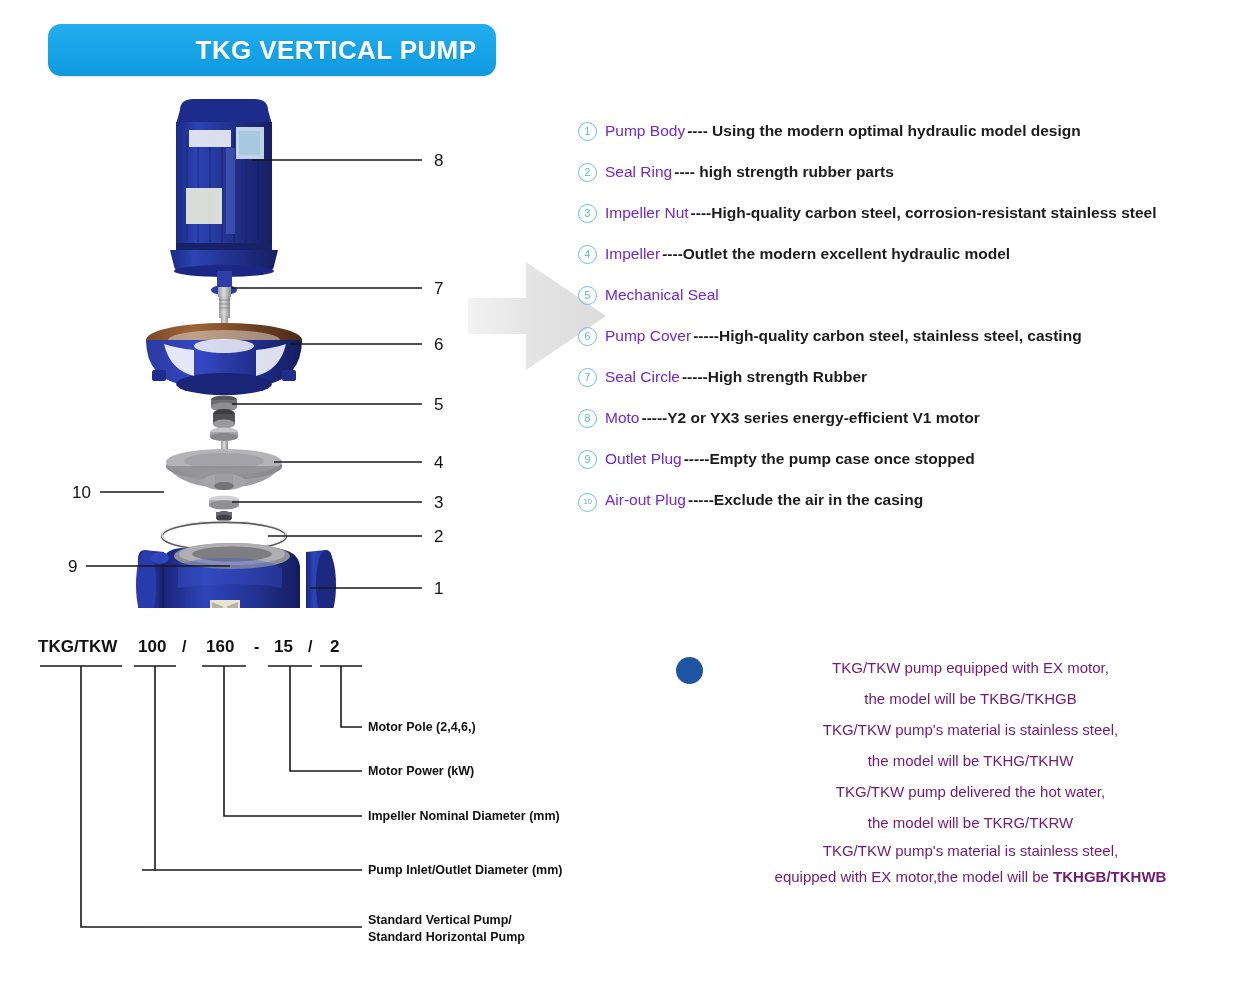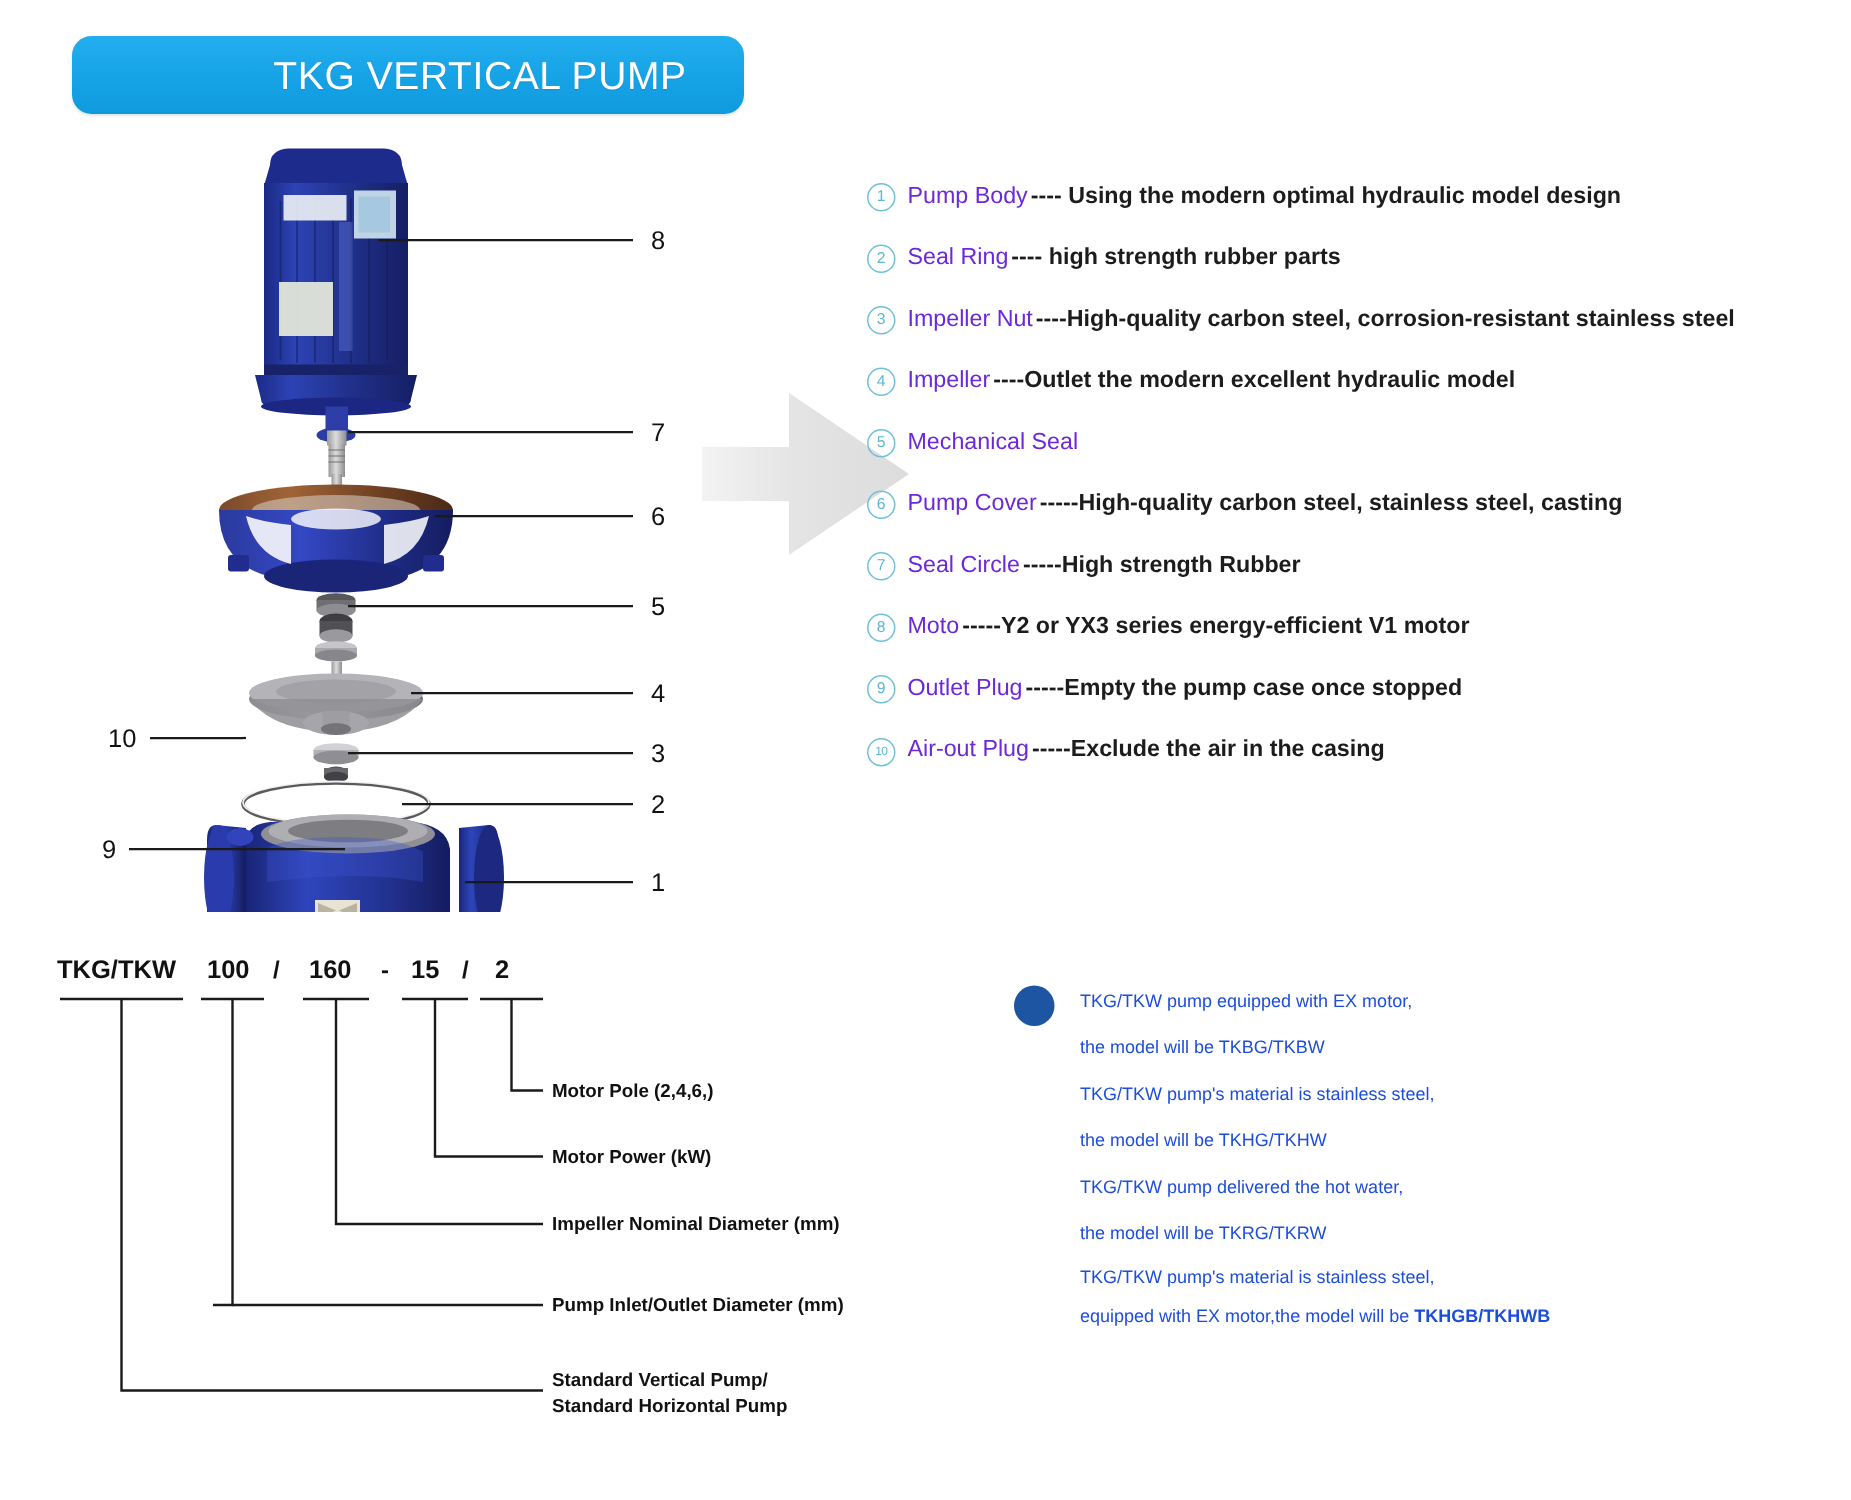--- a/index.html
+++ b/index.html
@@ -12,23 +12,23 @@
   .abs{position:absolute;}
 
   
   #title-banner{
     left:48px;top:24px;width:448px;height:52px;
     border-radius:13px;
     background:linear-gradient(180deg,#22aeee 0%,#16a3e6 55%,#0f9ade 100%);
     box-shadow:0 1px 2px rgba(0,0,0,.12);
   }
   #title-text{
-    position:absolute;left:0;top:0;width:100%;height:100%;
+    position:absolute;left:16px;top:0;width:100%;height:100%;
     display:flex;align-items:center;justify-content:center;
-    color:#ffffff;font-size:26px;font-weight:normal;
+    color:#ffffff;font-size:26px;font-weight:bold;
     letter-spacing:.4px;
     text-shadow:0 1px 1px rgba(0,0,0,.10);
     padding-left:48px;
   }
 
   
   #exploded{left:60px;top:88px;width:440px;height:520px;}
   #exploded svg{display:block;}
 
   
@@ -68,22 +68,22 @@
 
   
   #notes{left:676px;top:652px;width:545px;}
   #notes-dot{
     position:absolute;left:0;top:5px;
     width:27px;height:27px;border-radius:50%;
     background:#1d55a2;
   }
   #notes-lines{margin-left:44px;}
   .note-line{
-    font-size:12px;color:#1d4ed8;
-    line-height:31px;white-space:nowrap;
+    font-size:15px;color:#701a75;
+    line-height:31px;white-space:nowrap;text-align:center;
   }
   .note-line.tight{line-height:26px;}
   .note-line b{font-weight:bold;}
 </style>
 </head>
 <body>
 
 <div class="abs" id="title-banner">
   <div id="title-text">TKG VERTICAL PUMP</div>
 </div>
@@ -388,21 +388,21 @@
   <text class="callout-txt" x="344" y="246">Pump Inlet/Outlet Diameter (mm)</text>
   <text class="callout-txt" x="344" y="296">Standard Vertical Pump/</text>
   <text class="callout-txt" x="344" y="313">Standard  Horizontal Pump</text>
 </svg>
 </div>
 
 <div class="abs" id="notes">
   <div id="notes-dot"></div>
   <div id="notes-lines">
     <div class="note-line">TKG/TKW pump equipped with EX motor,</div>
-    <div class="note-line">the model will be TKBG/TKBW</div>
+    <div class="note-line">the model will be TKBG/TKHGB</div>
     <div class="note-line">TKG/TKW pump's material is stainless steel,</div>
     <div class="note-line">the model will be TKHG/TKHW</div>
     <div class="note-line">TKG/TKW pump delivered the hot water,</div>
     <div class="note-line">the model will be TKRG/TKRW</div>
     <div class="note-line tight">TKG/TKW pump's material is stainless steel,</div>
     <div class="note-line tight"><span>equipped with EX motor,the model will be </span><b>TKHGB/TKHWB</b></div>
   </div>
 </div>
 
 </body></html>

